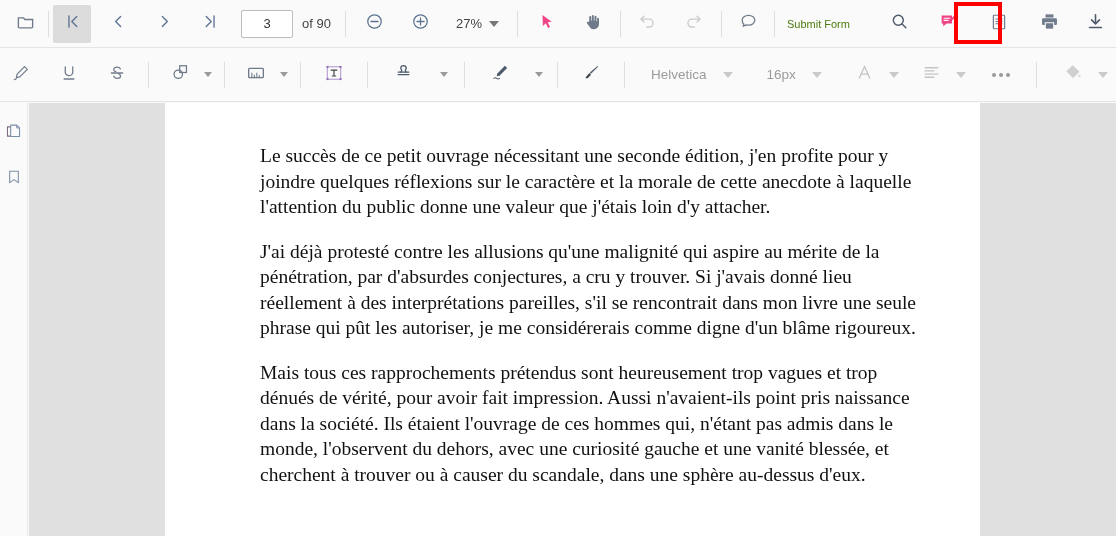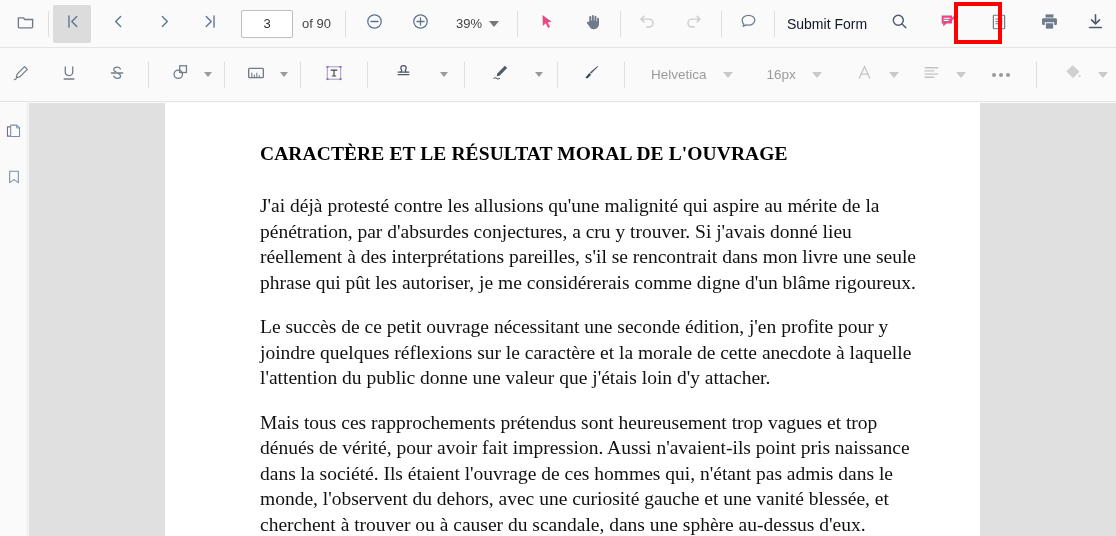--- a/index.html
+++ b/index.html
@@ -64,21 +64,21 @@
   .caret.sm {
     border-left: 4px solid transparent;
     border-right: 4px solid transparent;
     border-top: 5px solid #9a9a9a;
   }
   .caret.pale {
     border-top-color: #c9c9c9;
   }
 
   .submit-form {
-    font-size: 14px; color: #0f172a;
+    font-size: 11px; color: #4d7c0f;
     padding: 0 12px; cursor: default; flex: 0 0 auto;
     white-space: nowrap;
     text-align: right;
   }
 
   .highlight-box {
     position: absolute;
     border: 4px solid #ff0000;
     pointer-events: none;
   }
@@ -224,21 +224,21 @@
         <svg width="19" height="19" viewBox="0 0 24 24" fill="none" stroke="#5b7392" stroke-width="1.6">
           <circle cx="12" cy="12" r="8.5"></circle>
             <path d="M7.5 12h9M12 7.5v9" stroke-linecap="round"></path>
         </svg>
       </span>
     </div>
 
     <div style="width:10px;flex:0 0 auto;"></div>
 
     <div class="zoom-label">
-      <span>39%</span>
+      <span>27%</span>
       <span class="caret"></span>
     </div>
 
     <div style="width:12px;flex:0 0 auto;"></div>
     <div class="sep"></div>
     <div style="width:10px;flex:0 0 auto;"></div>
 
     <div class="tb-btn" title="Select">
       <span>
         <svg width="18" height="18" viewBox="0 0 24 24" fill="#ef4486">
@@ -586,21 +586,20 @@
         <svg width="16" height="16" viewBox="0 0 24 24" fill="none" stroke="#7d8fa6" stroke-width="1.6" stroke-linejoin="round">
           <path d="M5.5 3.5h13v17l-6.5-4.6-6.5 4.6z"></path>
         </svg>
       </span>
     </div>
   </div>
 
   <div class="viewer">
     <div class="page">
       <div class="page-inner">
-        <h1 class="doc-title">CARACTÈRE ET LE RÉSULTAT MORAL DE L'OUVRAGE</h1>
+        <p class="doc-p">Le succès de ce petit ouvrage nécessitant une seconde édition, j'en profite pour y joindre quelques réflexions sur le caractère et la morale de cette anecdote à laquelle l'attention du public donne une valeur que j'étais loin d'y attacher.</p>
         <p class="doc-p">J'ai déjà protesté contre les allusions qu'une malignité qui aspire au mérite de la pénétration, par d'absurdes conjectures, a cru y trouver. Si j'avais donné lieu réellement à des interprétations pareilles, s'il se rencontrait dans mon livre une seule phrase qui pût les autoriser, je me considérerais comme digne d'un blâme rigoureux.</p>
-        <p class="doc-p">Le succès de ce petit ouvrage nécessitant une seconde édition, j'en profite pour y joindre quelques réflexions sur le caractère et la morale de cette anecdote à laquelle l'attention du public donne une valeur que j'étais loin d'y attacher.</p>
         <p class="doc-p">Mais tous ces rapprochements prétendus sont heureusement trop vagues et trop dénués de vérité, pour avoir fait impression. Aussi n'avaient-ils point pris naissance dans la société. Ils étaient l'ouvrage de ces hommes qui, n'étant pas admis dans le monde, l'observent du dehors, avec une curiosité gauche et une vanité blessée, et cherchent à trouver ou à causer du scandale, dans une sphère au-dessus d'eux.</p>
       </div>
     </div>
   </div>
 
 </div>
 
 </body></html>

